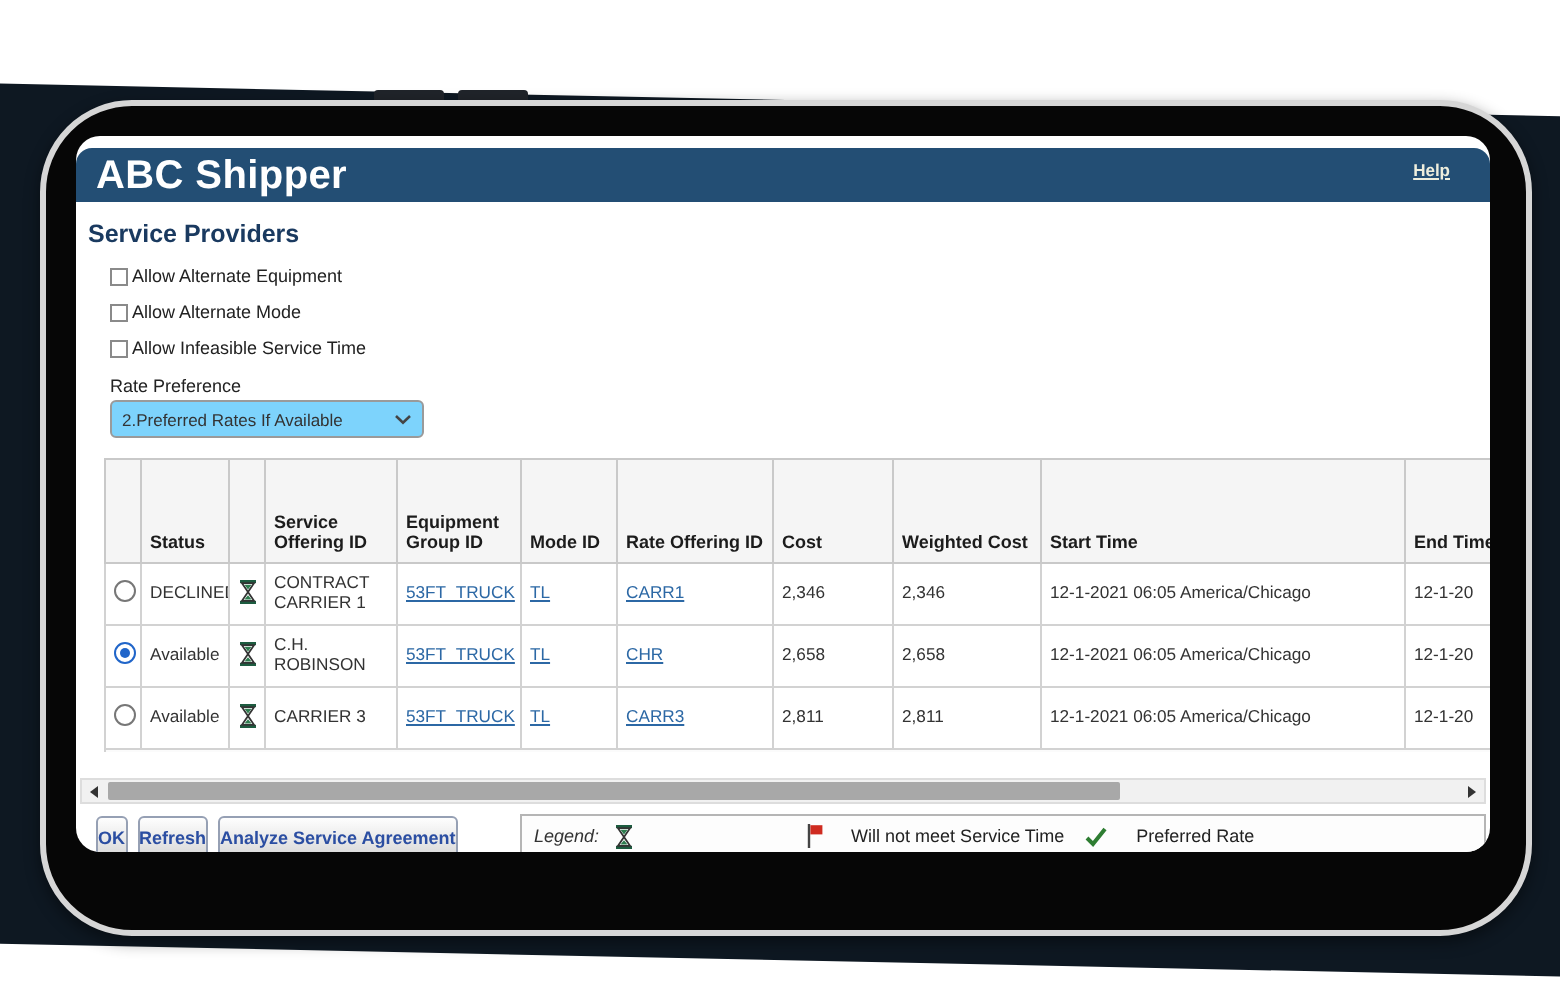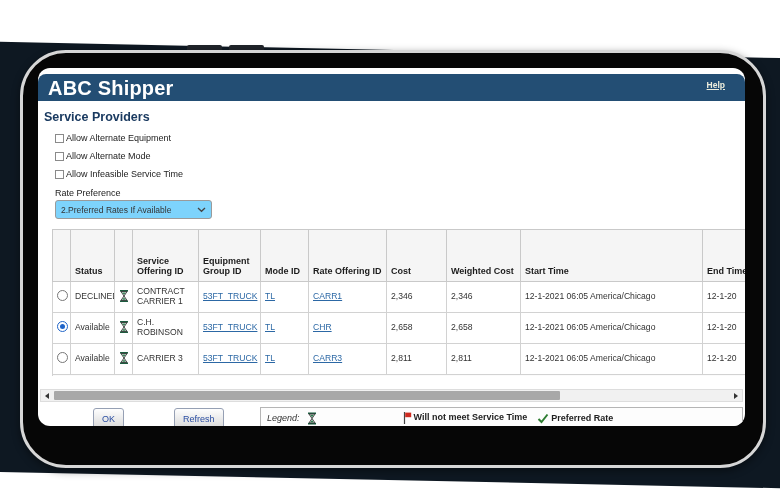--- a/index.html
+++ b/index.html
@@ -105,30 +105,30 @@
   .sc-right{right:4px;border-top:3.5px solid transparent;border-bottom:3.5px solid transparent;border-left:4.5px solid #333;}
   .sc-thumb{
     position:absolute;left:13px;top:1px;width:506px;height:9px;
     background:#a8a8a8;border-radius:1px;cursor:grab;
   }
   
   .footer-btns{position:absolute;left:10px;top:340px;display:flex;gap:5px;}
   .btn{
     height:19px;border:1px solid #96a0b4;border-radius:3px;
     background:linear-gradient(#fefefe,#d9d9d9);
-    color:#2b4ea2;font-size:9px;font-weight:normal;
-    display:flex;align-items:center;padding:0 8px;cursor:pointer;white-space:nowrap;margin-left:45px;
+    color:#2b4ea2;font-size:9px;font-weight:bold;
+    display:flex;align-items:center;padding:0 0;cursor:pointer;white-space:nowrap;
   }
   .legend-box{
     position:absolute;left:222px;top:339px;width:483px;height:22px;
     border:1px solid #b5b5b5;background:#fdfdfd;box-sizing:border-box;
     display:flex;align-items:center;font-size:9px;color:#333;padding:0 6px;
   }
   .legend-label{margin-right:5px;font-style:italic;}
-  .legend-item{display:flex;align-items:flex-start;gap:2px;font-weight:bold;color:#222;white-space:nowrap;}
+  .legend-item{display:flex;align-items:center;gap:14px;font-weight:normal;color:#222;white-space:nowrap;}
   .gap1{margin-left:2px;} .gap2{margin-left:86px;} .gap3{margin-left:10px;}
 </style>
 </head>
 <body>
 
 <div class="backdrop"></div>
 <div class="top-tick tick1"></div>
 <div class="top-tick tick2"></div>
 <div class="tablet"></div>
 

